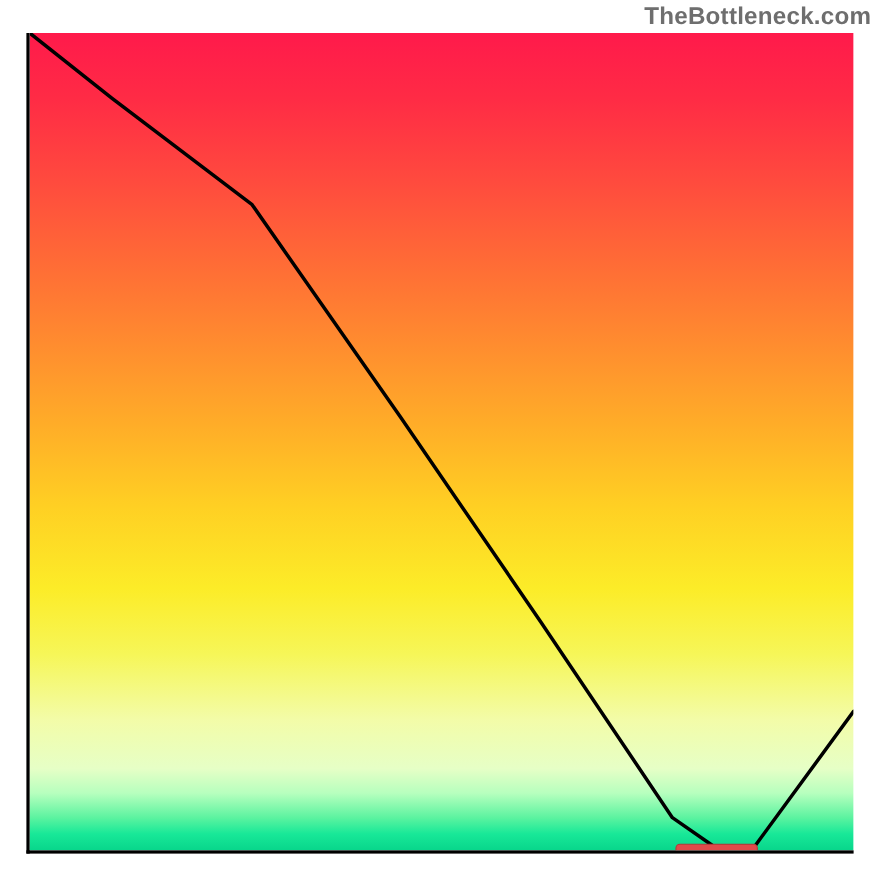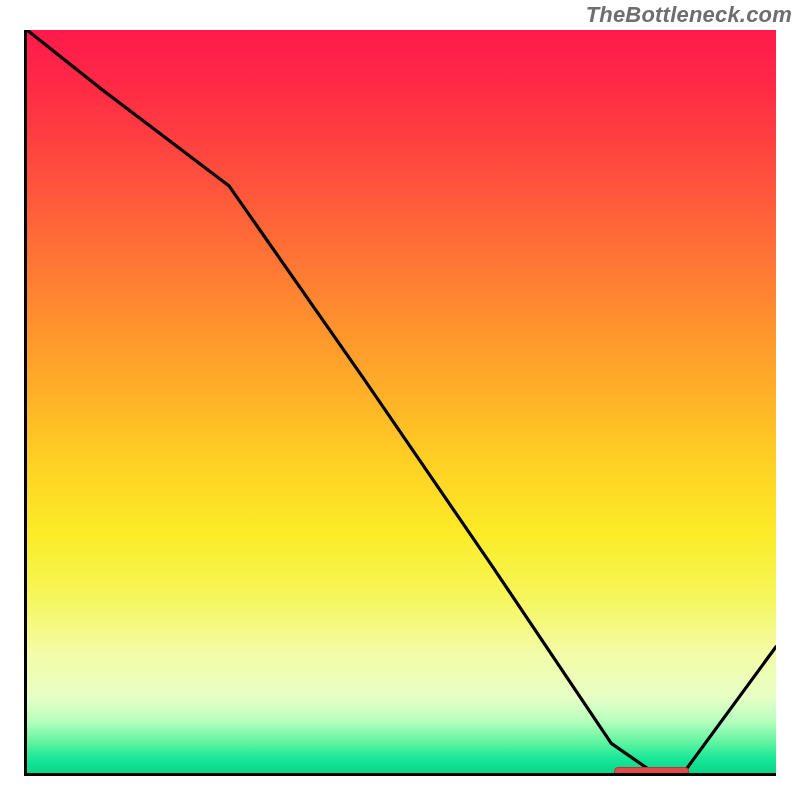--- a/index.html
+++ b/index.html
@@ -8,21 +8,20 @@
     width: 800px;
     height: 800px;
     background: #ffffff;
     font-family: Arial, Helvetica, sans-serif;
     overflow: hidden;
   }
   .frame {
     position: relative;
     width: 800px;
     height: 572px;
-    font-style: italic;
   }
   .watermark {
     position: absolute;
     top: 2px;
     right: 8px;
     font-size: 22px;
     font-weight: 600;
     color: #6e6e6e;
     letter-spacing: 0.2px;
     user-select: none;

